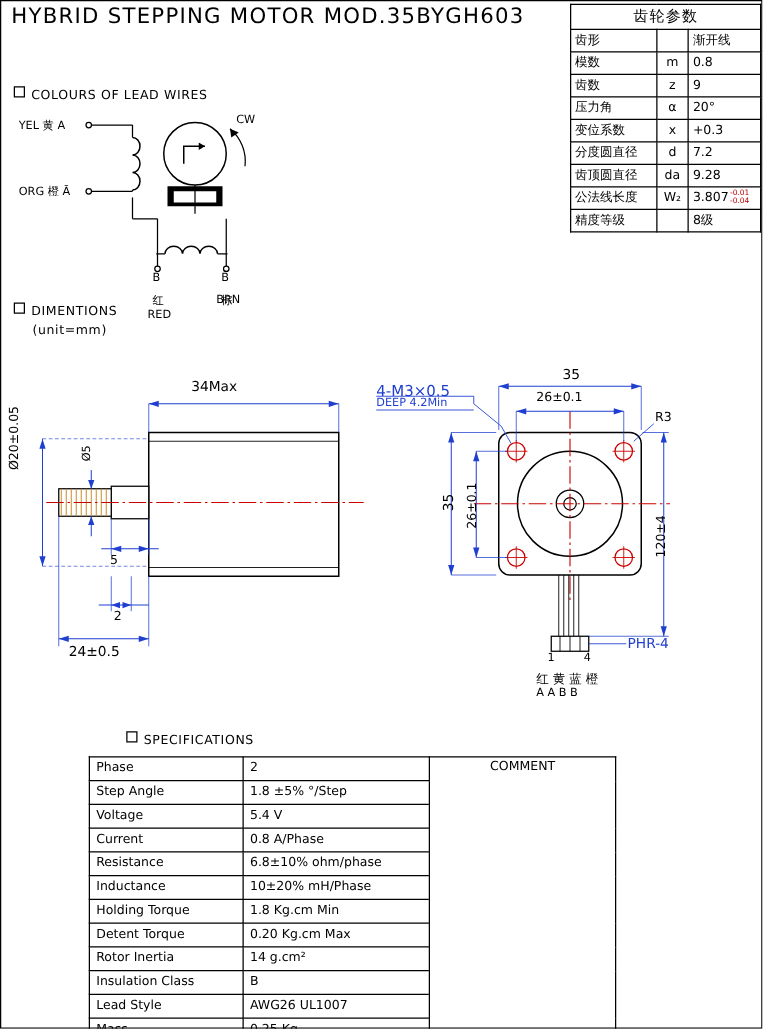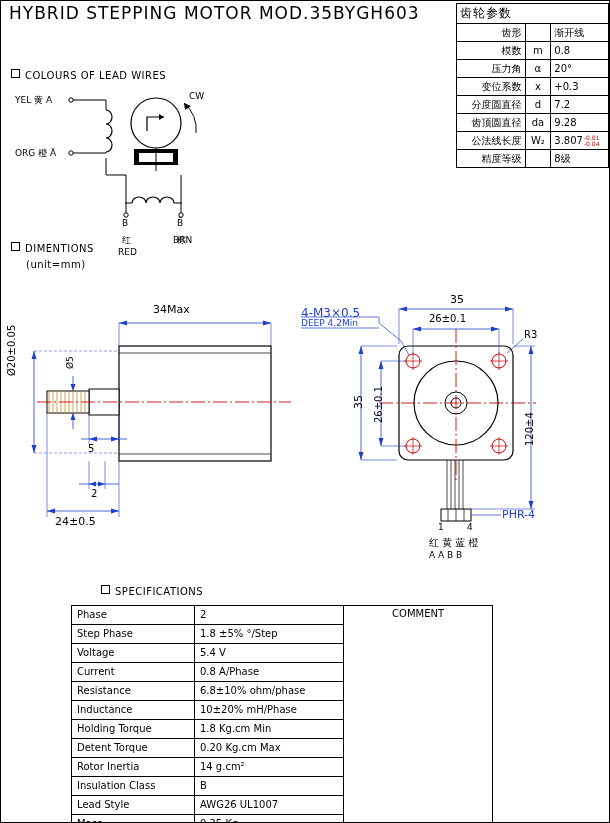--- a/index.html
+++ b/index.html
@@ -58,25 +58,26 @@
   }
   .gear-table td, .gear-table th {
     border: 1px solid #000;
     padding: 1px 3px;
     height: 15px;
     line-height: 13px;
     font-weight: normal;
     text-align: left;
   }
   .gear-table .cap {
+    text-align: center;
     font-size: 12px;
     letter-spacing: 1px;
     height: 17px;
   }
-  .gear-table .c-name { width: 74px; text-align: right; }
+  .gear-table .c-name { width: 74px; }
   .gear-table .c-sym  { width: 20px; text-align: center; }
   .gear-table .c-val  { width: 56px; }
   .tol {
     display: inline-block;
     font-size: 6px;
     line-height: 6px;
     vertical-align: middle;
     text-align: left;
     color: #c00000;
     margin-left: 1px;
@@ -127,20 +128,25 @@
     </tr>
     <tr>
       <td class="c-name">齿形</td>
       <td class="c-sym"></td>
       <td class="c-val">渐开线</td>
     </tr>
     <tr>
       <td class="c-name">模数</td>
       <td class="c-sym">m</td>
       <td class="c-val">0.8</td>
+    </tr>
+    <tr>
+      <td class="c-name">齿数</td>
+      <td class="c-sym">z</td>
+      <td class="c-val">9</td>
     </tr>
     <tr>
       <td class="c-name">压力角</td>
       <td class="c-sym">α</td>
       <td class="c-val">20°</td>
     </tr>
     <tr>
       <td class="c-name">变位系数</td>
       <td class="c-sym">x</td>
       <td class="c-val">+0.3</td>
@@ -399,21 +405,21 @@
   </div>
 
   <table class="spec-table">
     <tbody>
         <tr>
       <td class="c1">Phase</td>
       <td class="c2">2</td>
       <td class="c3" rowspan="12" style="vertical-align: top; text-align:center;">COMMENT</td>
     </tr>
     <tr>
-      <td class="c1">Step Phase</td>
+      <td class="c1">Step Angle</td>
       <td class="c2">1.8 ±5% °/Step</td>
     </tr>
     <tr>
       <td class="c1">Voltage</td>
       <td class="c2">5.4 V</td>
     </tr>
     <tr>
       <td class="c1">Current</td>
       <td class="c2">0.8 A/Phase</td>
     </tr>

